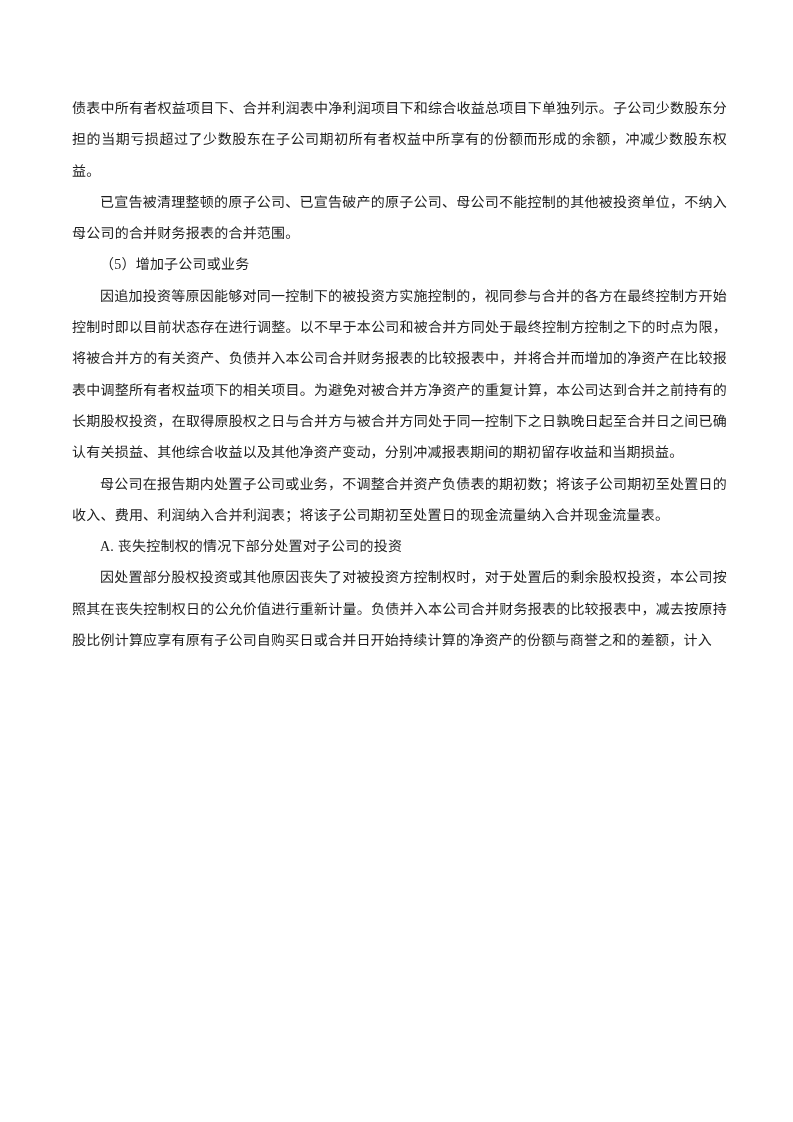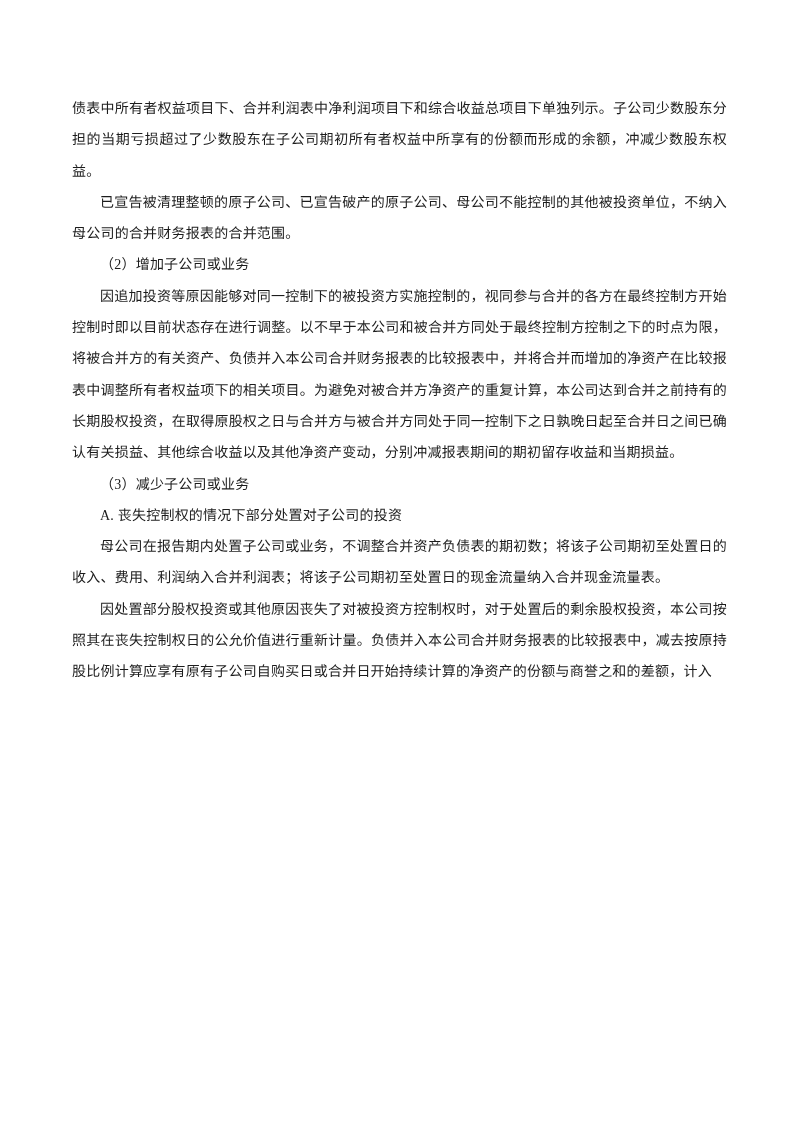--- a/index.html
+++ b/index.html
@@ -31,19 +31,18 @@
   .page p.indent {
     text-indent: 2em;
   }
 </style>
 </head>
 <body>
 
 <div class="page">
   <p class="">债表中所有者权益项目下、合并利润表中净利润项目下和综合收益总项目下单独列示。子公司少数股东分担的当期亏损超过了少数股东在子公司期初所有者权益中所享有的份额而形成的余额，冲减少数股东权益。</p>
   <p class="indent">已宣告被清理整顿的原子公司、已宣告破产的原子公司、母公司不能控制的其他被投资单位，不纳入母公司的合并财务报表的合并范围。</p>
-  <p class="indent">（2）增加子公司或业务</p>
+  <p class="indent">（5）增加子公司或业务</p>
   <p class="indent">因追加投资等原因能够对同一控制下的被投资方实施控制的，视同参与合并的各方在最终控制方开始控制时即以目前状态存在进行调整。以不早于本公司和被合并方同处于最终控制方控制之下的时点为限，将被合并方的有关资产、负债并入本公司合并财务报表的比较报表中，并将合并而增加的净资产在比较报表中调整所有者权益项下的相关项目。为避免对被合并方净资产的重复计算，本公司达到合并之前持有的长期股权投资，在取得原股权之日与合并方与被合并方同处于同一控制下之日孰晚日起至合并日之间已确认有关损益、其他综合收益以及其他净资产变动，分别冲减报表期间的期初留存收益和当期损益。</p>
-  <p class="indent">（3）减少子公司或业务</p>
+  <p class="indent">母公司在报告期内处置子公司或业务，不调整合并资产负债表的期初数；将该子公司期初至处置日的收入、费用、利润纳入合并利润表；将该子公司期初至处置日的现金流量纳入合并现金流量表。</p>
   <p class="indent">A. 丧失控制权的情况下部分处置对子公司的投资</p>
-  <p class="indent">母公司在报告期内处置子公司或业务，不调整合并资产负债表的期初数；将该子公司期初至处置日的收入、费用、利润纳入合并利润表；将该子公司期初至处置日的现金流量纳入合并现金流量表。</p>
   <p class="indent">因处置部分股权投资或其他原因丧失了对被投资方控制权时，对于处置后的剩余股权投资，本公司按照其在丧失控制权日的公允价值进行重新计量。负债并入本公司合并财务报表的比较报表中，减去按原持股比例计算应享有原有子公司自购买日或合并日开始持续计算的净资产的份额与商誉之和的差额，计入</p>
 </div>
 
 </body></html>

